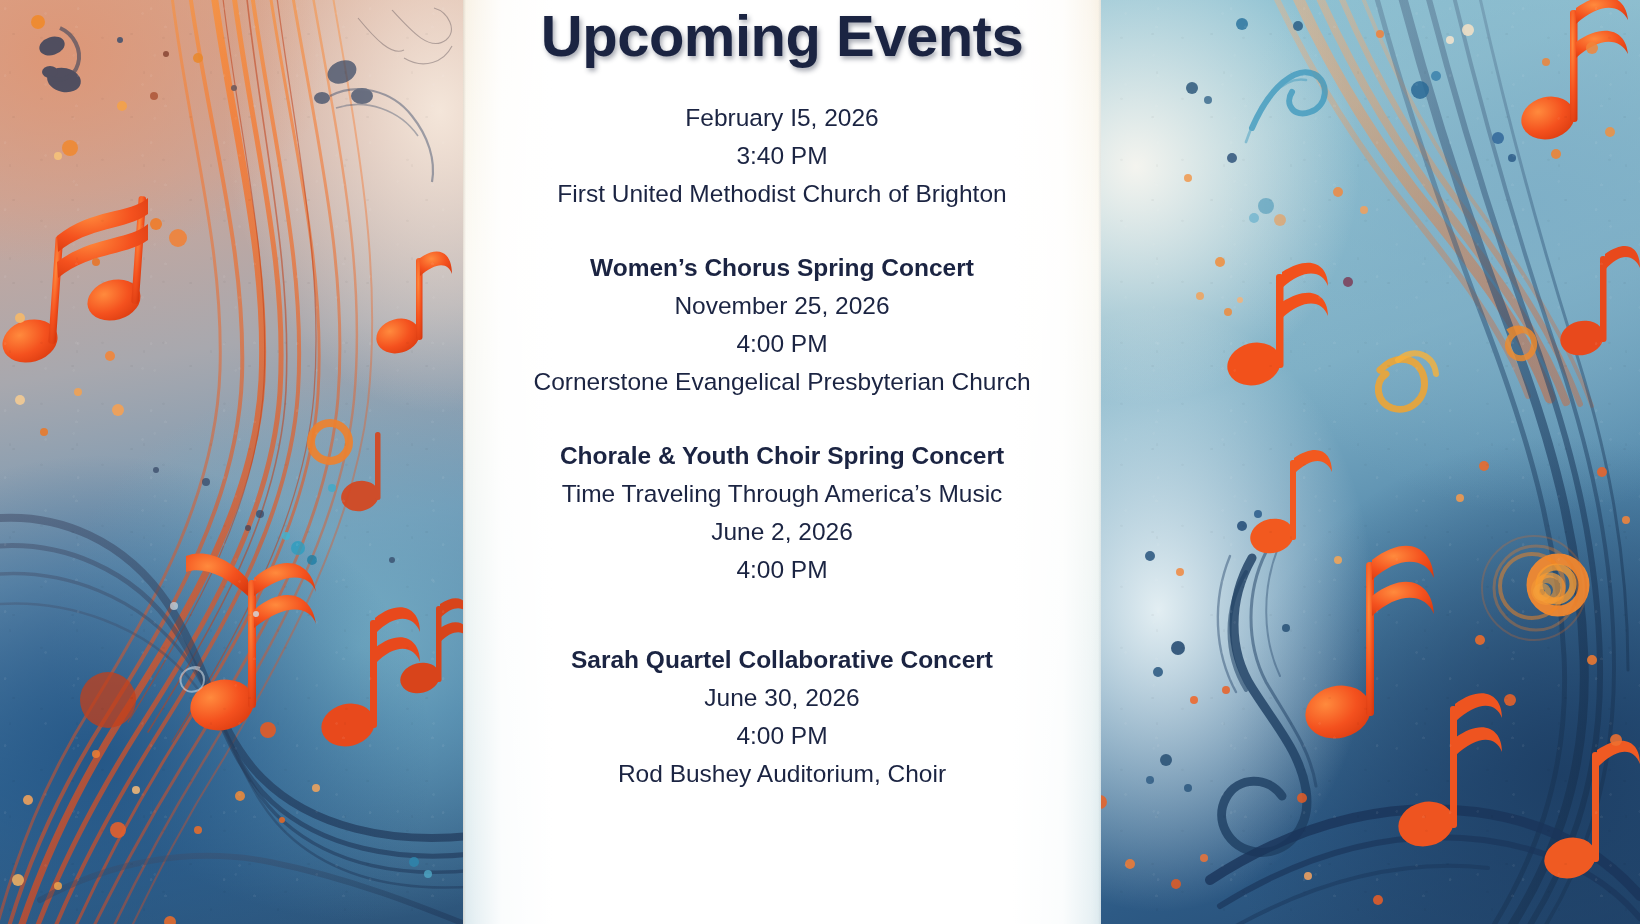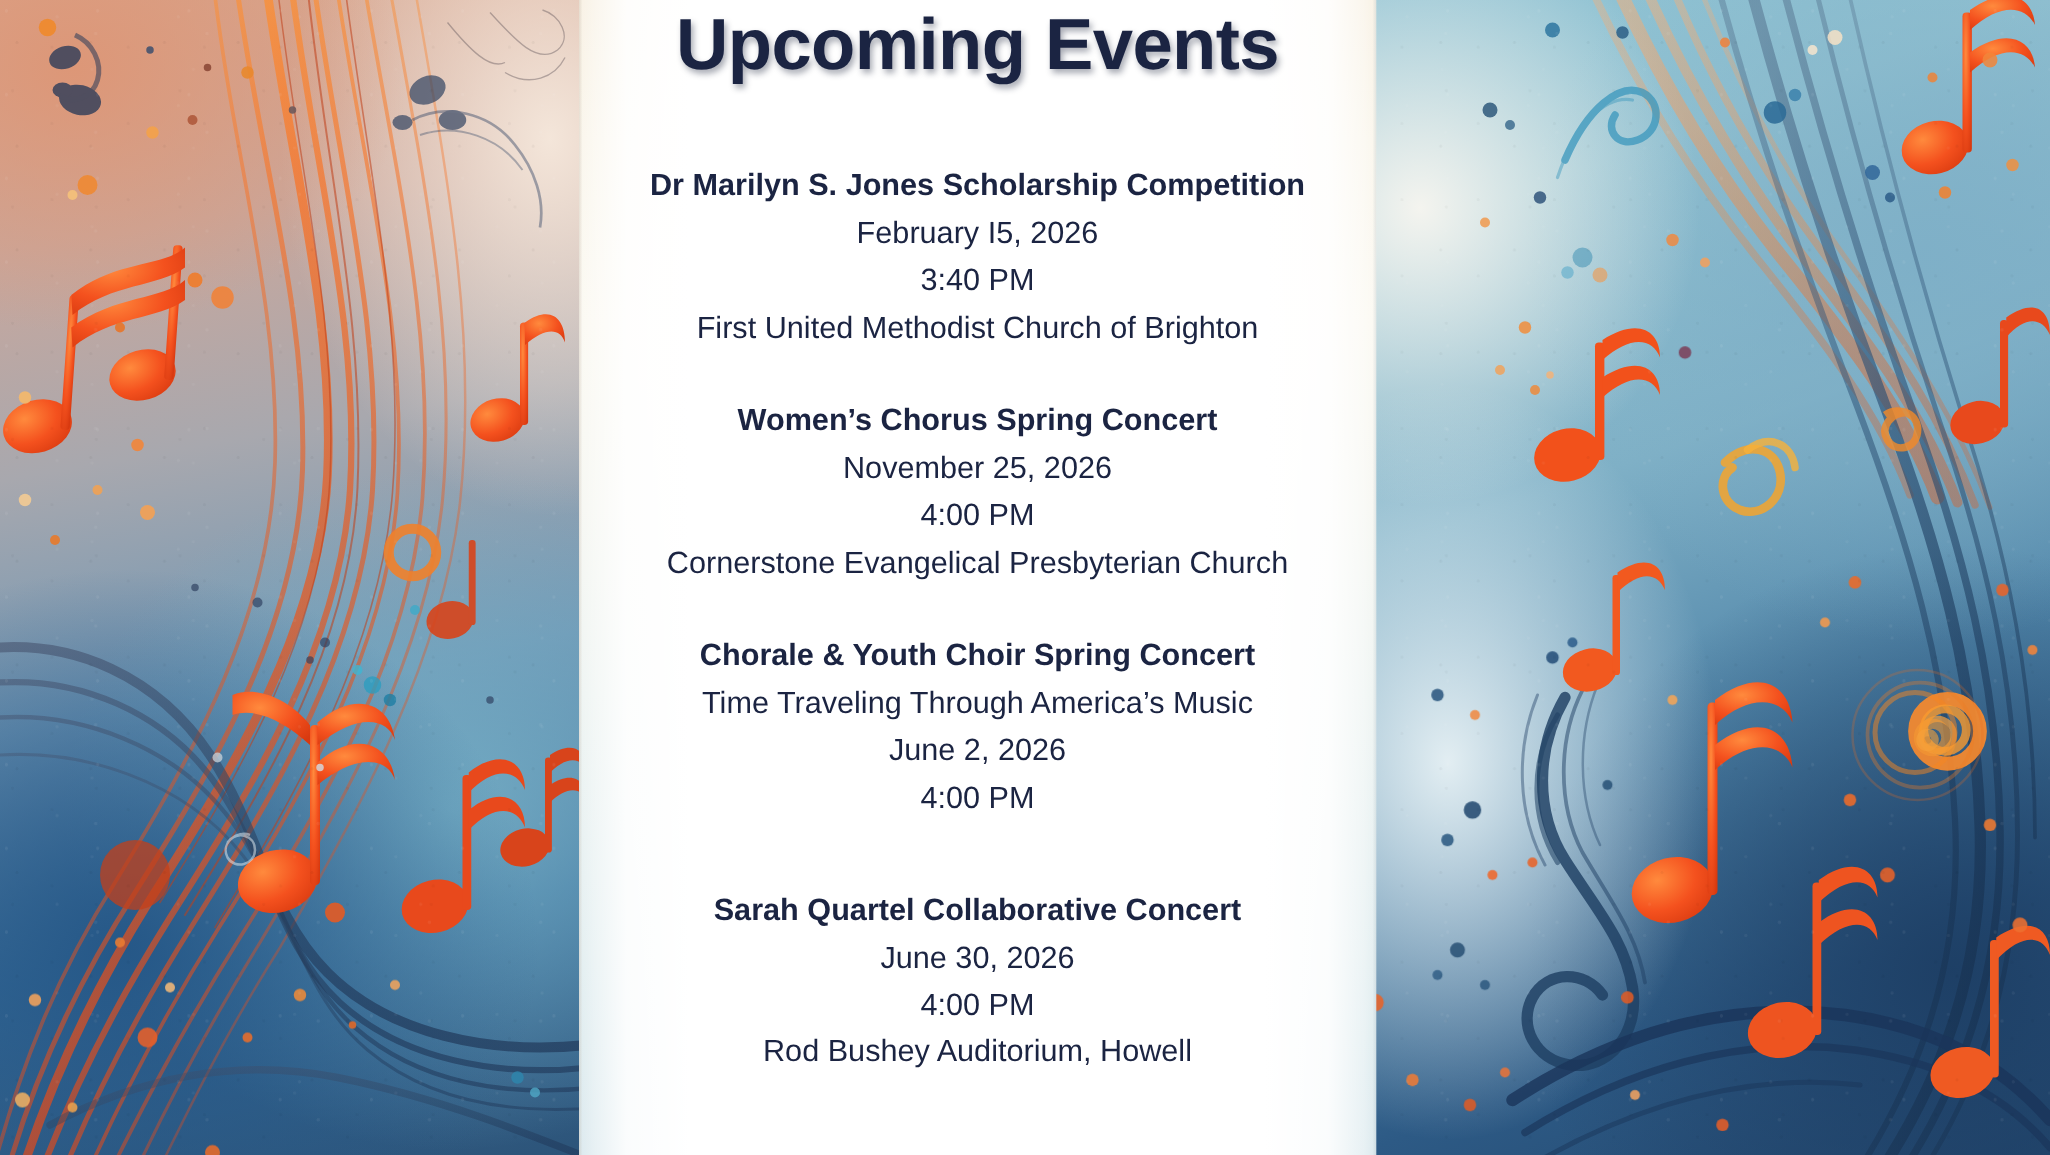--- a/index.html
+++ b/index.html
@@ -79,21 +79,20 @@
     left: 463px;
     width: 638px;
     top: 0;
     height: 100%;
     background:
       linear-gradient(to right, rgba(255,255,255,0.0) 0%, rgba(255,255,255,0.35) 2%, rgba(255,255,255,0.88) 6%, #ffffff 14%, #ffffff 86%, rgba(255,255,255,0.88) 94%, rgba(255,255,255,0.35) 98.5%, rgba(255,255,255,0.0) 100%),
       linear-gradient(to bottom, #f8f1e4 0%, #faf6ec 12%, #fbf9f2 28%, #f6f7f2 44%, #eef4f2 60%, #e6f0f1 76%, #dfecef 90%, #dbe9ee 100%);
     display: flex;
     flex-direction: column;
     align-items: center;
-    gap: 31px;
   }
 
   
   .seam {
     position: absolute;
     top: 0;
     width: 3px;
     height: 100%;
     pointer-events: none;
   }
@@ -519,21 +518,20 @@
 
   <div id="center-panel">
     <div class="seam seam-l"></div>
     <div class="seam seam-r"></div>
 
     <h1 id="page-title">Upcoming Events</h1>
 
     <div id="events-list">
 
       <div class="event-block">
-        <div class="event-title">Dr Marilyn S. Jones Scholarship Competition</div>
 
         <div class="event-line">February I5, 2026</div>
         <div class="event-line">3:40 PM</div>
         <div class="event-line">First United Methodist Church of Brighton</div>
       </div>
 
       <div class="event-block">
         <div class="event-title">Women’s Chorus Spring Concert</div>
         <div class="event-line">November 25, 2026</div>
         <div class="event-line">4:00 PM</div>
@@ -545,19 +543,19 @@
         <div class="event-line">Time Traveling Through America’s Music</div>
         <div class="event-line">June 2, 2026</div>
         <div class="event-line">4:00 PM</div>
       </div>
 
       <div class="event-block">
         <div class="event-title">Sarah Quartel Collaborative Concert</div>
 
         <div class="event-line">June 30, 2026</div>
         <div class="event-line">4:00 PM</div>
-        <div class="event-line">Rod Bushey Auditorium, Howell</div>
+        <div class="event-line">Rod Bushey Auditorium, Choir</div>
       </div>
 
     </div>
   </div>
 
 </div>
 
 </body></html>

